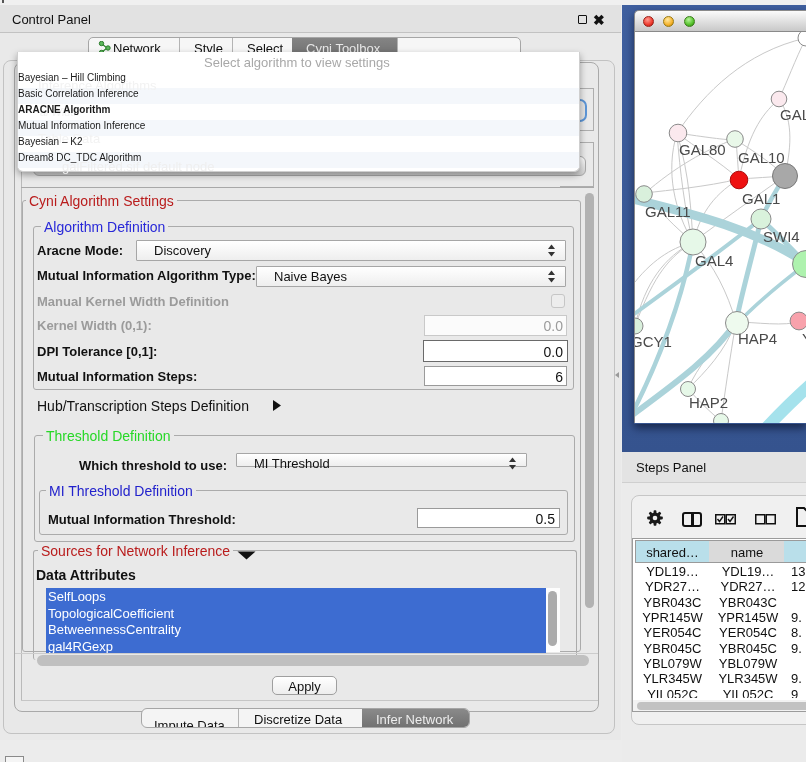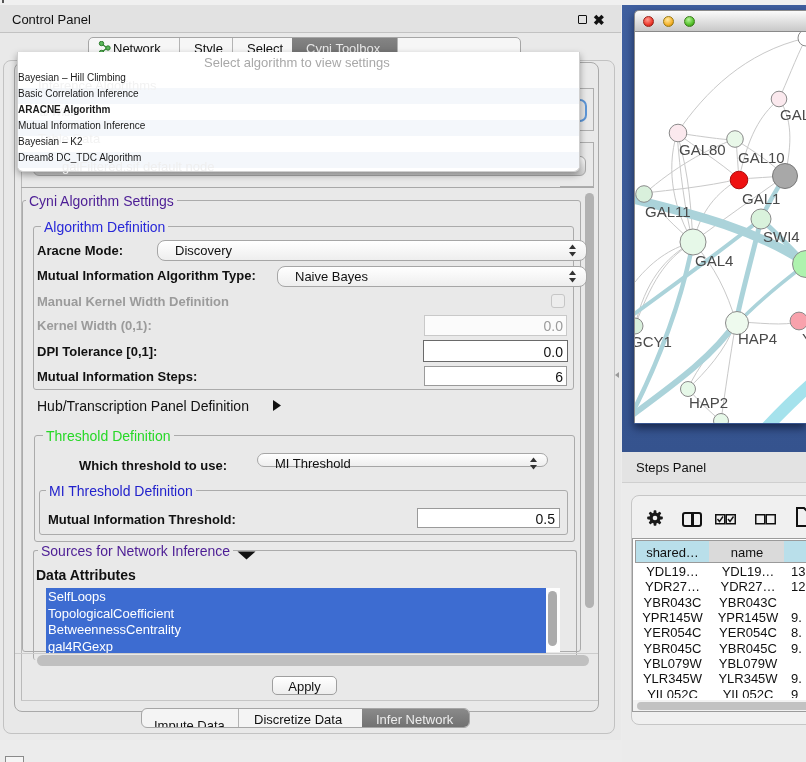--- a/index.html
+++ b/index.html
@@ -1,21 +1,21 @@
 <!DOCTYPE html>
 <html><head>
 <meta charset="utf-8">
 <style>
   * { margin:0; padding:0; box-sizing:border-box; }
   html,body { width:806px; height:762px; }
   body { font-family:"Liberation Sans", sans-serif; background:#ececec; }
   #app { position:relative; width:806px; height:762px; overflow:hidden; }
   .abs { position:absolute; }
   .lbl { font-size:13px; color:#111; white-space:nowrap; }
-  .gl { font-size:14px; color:#4c1d95; white-space:nowrap; background:#e9e9e9; padding:0 3px; }
+  .gl { font-size:14px; color:#b91c1c; white-space:nowrap; background:#e9e9e9; padding:0 3px; }
   .bold { font-weight:bold; }
   .gray { color:#9b9b9b; }
 </style>
 </head>
 <body>
 <div id="app">
 
   <div class="abs" style="left:0;top:0;width:806px;height:5px;background:#f0f0f0;"></div>
   <div class="abs" style="left:2px;top:0;width:2px;height:3px;background:#555;"></div>
 
@@ -90,21 +90,21 @@
   <div class="abs gray" style="left:424px;top:318px;width:139px;text-align:right;font-size:14px;">0.0</div>
 
   <div class="abs lbl bold" style="left:37px;top:344px;">DPI Tolerance [0,1]:</div>
   <div class="abs" style="left:423px;top:340px;width:145px;height:22px;border:1.5px solid #6a6a6a;background:#fff;"></div>
   <div class="abs" style="left:424px;top:344px;width:139px;text-align:right;font-size:14px;color:#111;">0.0</div>
 
   <div class="abs lbl bold" style="left:37px;top:369px;">Mutual Information Steps:</div>
   <div class="abs" style="left:424px;top:366px;width:143px;height:20px;border:1px solid #9a9a9a;background:#fff;"></div>
   <div class="abs" style="left:424px;top:369px;width:139px;text-align:right;font-size:14px;color:#111;">6</div>
 
-  <div class="abs" style="left:37px;top:398px;font-size:14px;color:#111;">Hub/Transcription Panel Definition</div>
+  <div class="abs" style="left:37px;top:398px;font-size:14px;color:#111;">Hub/Transcription Steps Definition</div>
   <svg class="abs" style="left:272px;top:399px;" width="10" height="13">
       <path d="M1,1 L9,6.5 L1,12 Z" fill="#111"></path>
     </svg>
 
   <div class="abs" style="left:34px;top:435px;width:541px;height:107px;border:1px solid #ababab;border-radius:3px;"></div>
   <div class="abs gl" style="left:43px;top:428px;color:#27d827;">Threshold Definition</div>
 
   <div class="abs lbl bold" style="left:79px;top:458px;">Which threshold to use:</div>
   <div class="combo abs" style="left:236px;top:453px;width:291px;height:14px;"><span>MI Threshold</span>
     <svg class="arr" width="9" height="13" viewBox="0 0 9 13">
@@ -309,17 +309,17 @@
       <div><span style="display:inline-block;width:75px;text-align:center;">YLR345W</span><span style="display:inline-block;width:76px;text-align:center;">YLR345W</span><span style="display:inline-block;padding-left:5px;">9.</span></div>
       <div><span style="display:inline-block;width:75px;text-align:center;">YIL052C</span><span style="display:inline-block;width:76px;text-align:center;">YIL052C</span><span style="display:inline-block;padding-left:5px;">9</span></div>
     </div>
   </div>
 
   <div class="abs" style="left:633px;top:700px;width:173px;height:11px;background:#f2f2f2;"></div>
   <div class="abs" style="left:637px;top:701.5px;width:172px;height:8px;background:#c2c2c2;border-radius:4px;"></div>
 
 </div>
 <style>
-  .combo { border:1px solid #a6a6a6; border-radius:8px; background:linear-gradient(#ffffff,#eeeeee);margin-left:21px; }
+  .combo { border:1px solid #a6a6a6; border-radius:1px; background:linear-gradient(#ffffff,#eeeeee); }
   .combo span { font-size:13px; color:#111; line-height:19px; padding-left:17px; display:inline-block; }
   .combo .arr { position:absolute; right:9px; top:3px; }
   .traffic { width:11px; height:11px; border-radius:50%; }
 </style>
 
 </body></html>

